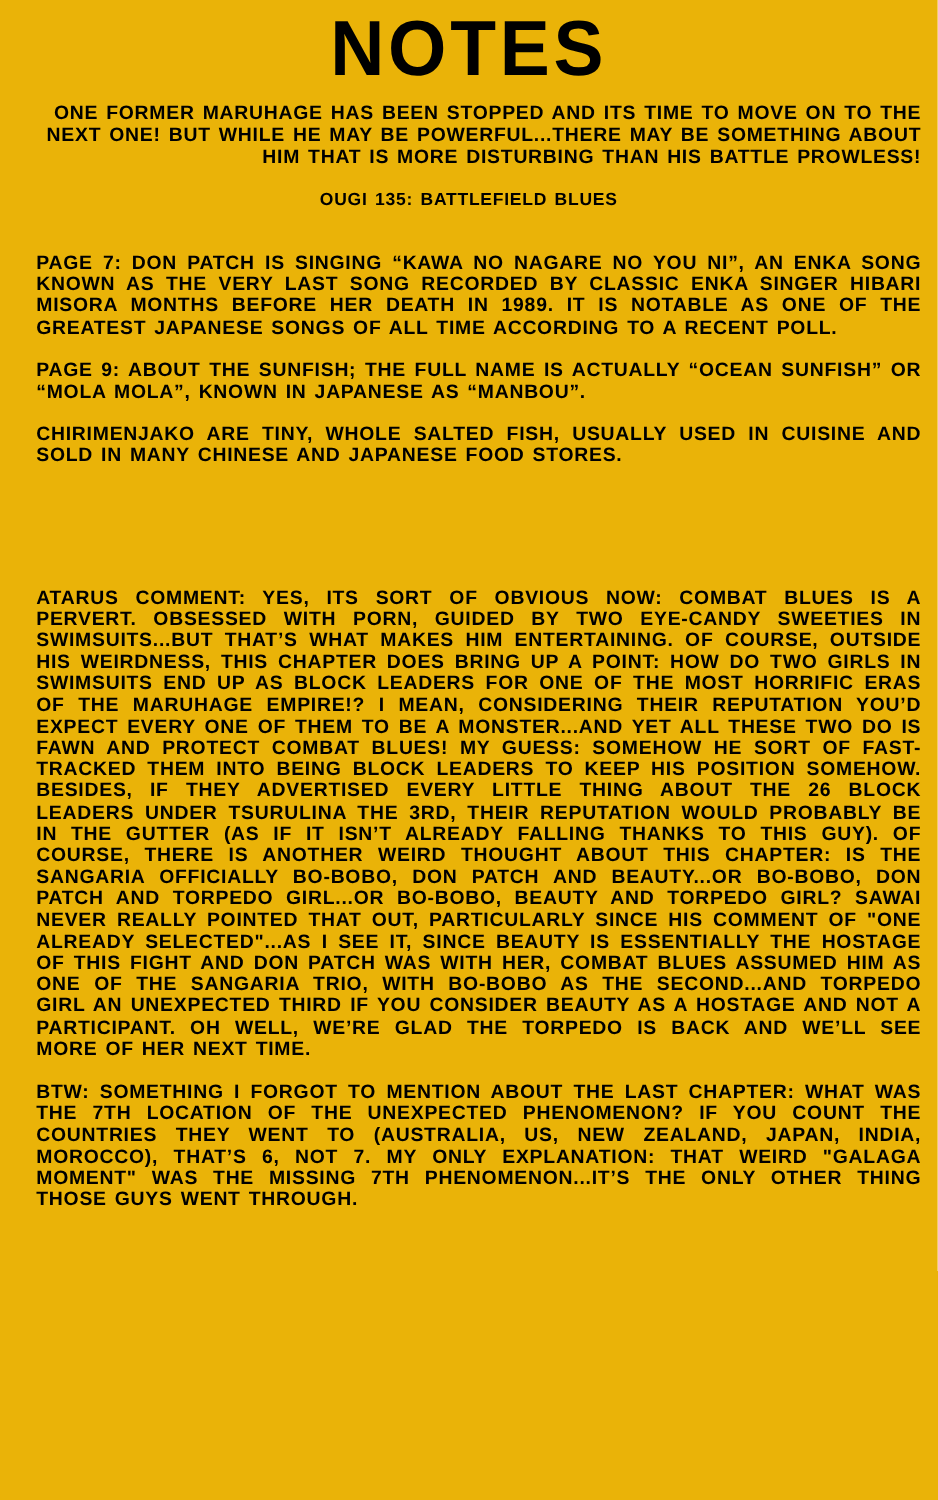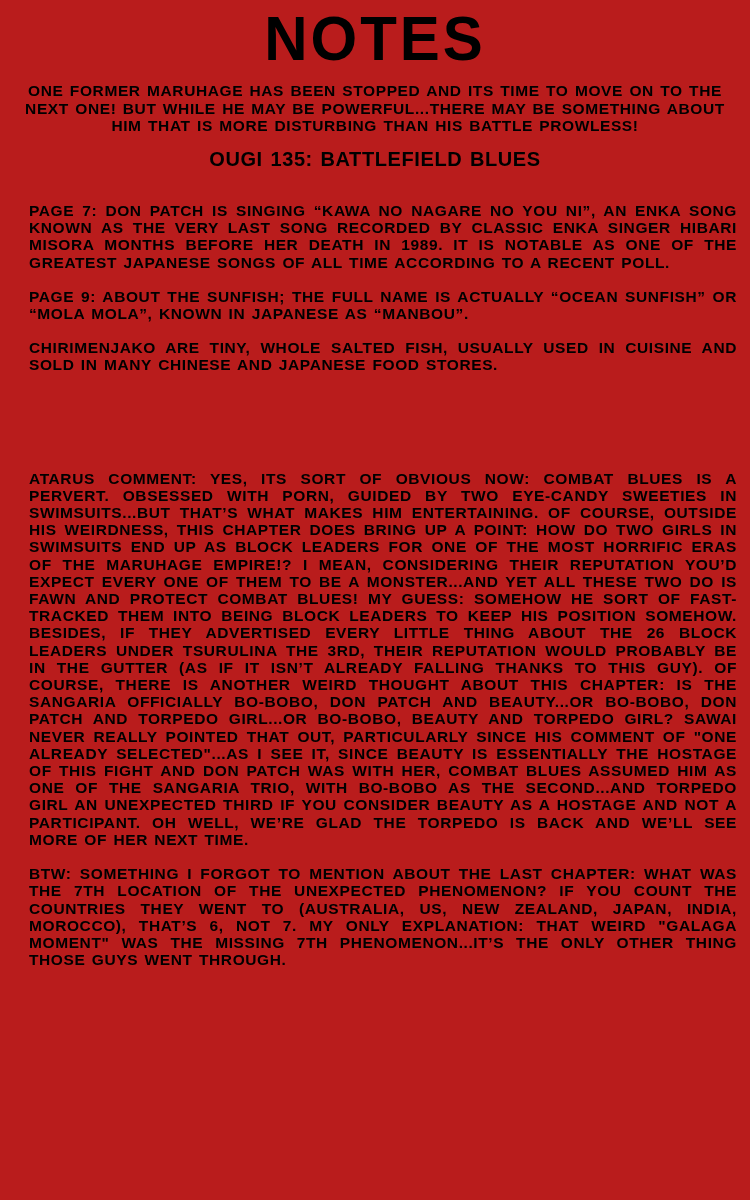--- a/index.html
+++ b/index.html
@@ -12,44 +12,44 @@
     height: 1200px;
     overflow: hidden;
     font-family: "Liberation Sans", "DejaVu Sans", sans-serif;
     color: #000000;
   }
   .page {
     box-sizing: border-box;
     width: 750px;
     height: 1200px;
     padding: 6px 13px 0 13px;
-    background: #b91c1c;
+    background: #eab308;
   }
   .title {
     margin: 2px 0 0 0;
     text-align: center;
     font-size: 60px;
     line-height: 62px;
     font-weight: 700;
     letter-spacing: 3px;
     transform: scaleY(1.04);
   }
   .intro {
     margin: 12px 0 0 0;
-    text-align: center;
+    text-align: right;
     font-size: 15.5px;
     line-height: 17.5px;
     font-weight: 700;
     letter-spacing: 0.6px;
     word-spacing: 1.5px;
   }
   .chapter {
     margin: 16px 0 34px 0;
     text-align: center;
-    font-size: 20px;
+    font-size: 14px;
     line-height: 17.5px;
     font-weight: 700;
     letter-spacing: 0.6px;
     word-spacing: 1.5px;
   }
   .para {
     margin: 0 0 17px 16px;
     text-align: justify;
     text-justify: inter-word;
     font-size: 15.5px;

